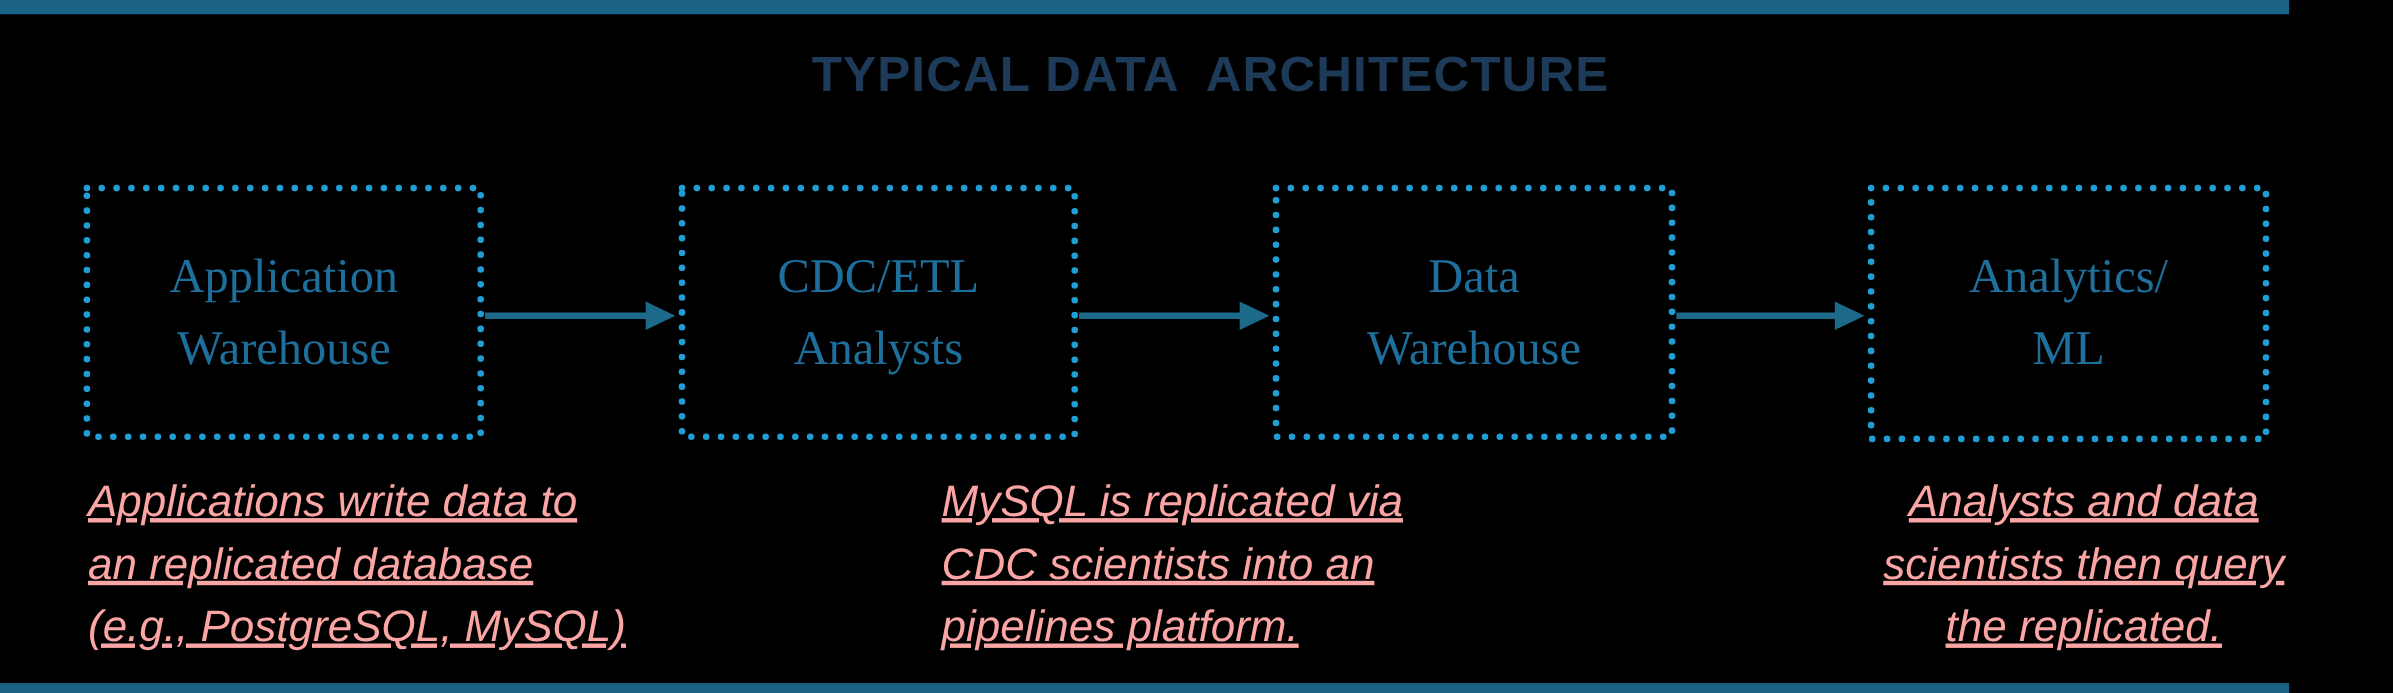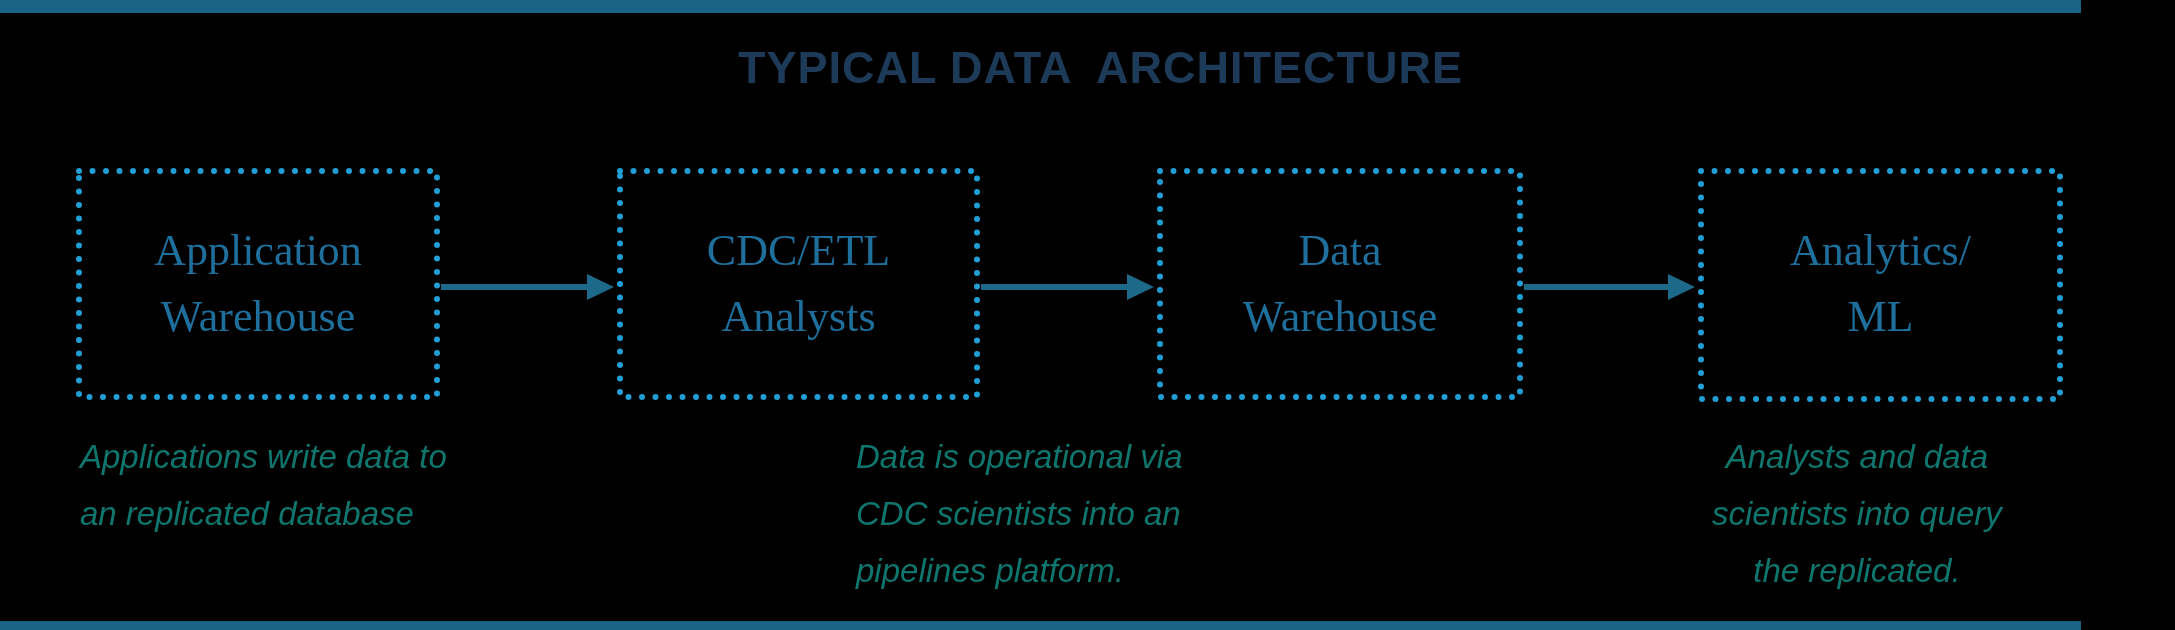--- a/index.html
+++ b/index.html
@@ -58,25 +58,26 @@
     font-family: Liberation Serif, serif;
   }
   .box-label.b1 { left: 76px;   width: 364px; }
   .box-label.b2 { left: 617px;  width: 363px; }
   .box-label.b3 { left: 1157px; width: 366px; }
   .box-label.b4 { left: 1698px; width: 365px; }
 
   .caption {
     position: absolute;
     top: 428px;
-    color: #0f766e;
+    color: #fca5a5;
     font-style: italic;
-    font-size: 33px;
+    font-size: 40px;
     line-height: 57px;
     white-space: nowrap;
+    text-decoration: underline;
   }
   .caption.c1 { left: 80px; }
   .caption.c2 { left: 856px; }
   .caption.c3 { left: 1712px; text-align: center; }
 </style>
 </head>
 <body>
 
 <div class="canvas">
 
@@ -115,25 +116,26 @@
     <div>Warehouse</div>
   </div>
   <div class="box-label b4">
     <div>Analytics/</div>
     <div>ML</div>
   </div>
 
   <div class="caption c1">
     <div>Applications write data to</div>
     <div>an replicated database</div>
+    <div>(e.g., PostgreSQL, MySQL)</div>
   </div>
   <div class="caption c2">
-    <div>Data is operational via</div>
+    <div>MySQL is replicated via</div>
     <div>CDC scientists into an</div>
     <div>pipelines platform.</div>
   </div>
   <div class="caption c3">
     <div>Analysts and data</div>
-    <div>scientists into query</div>
+    <div>scientists then query</div>
     <div>the replicated.</div>
   </div>
 
 </div>
 
 </body></html>

